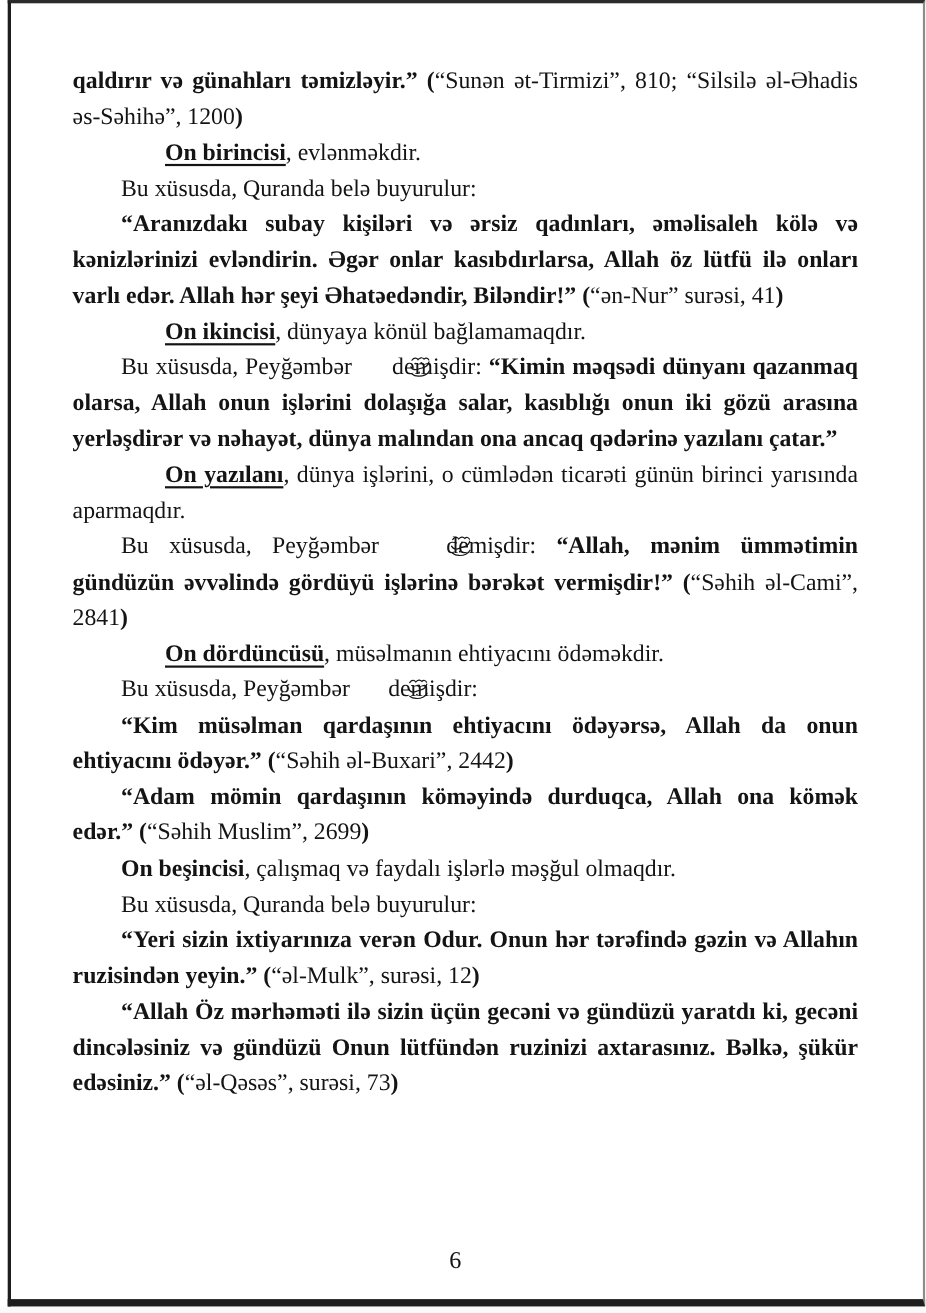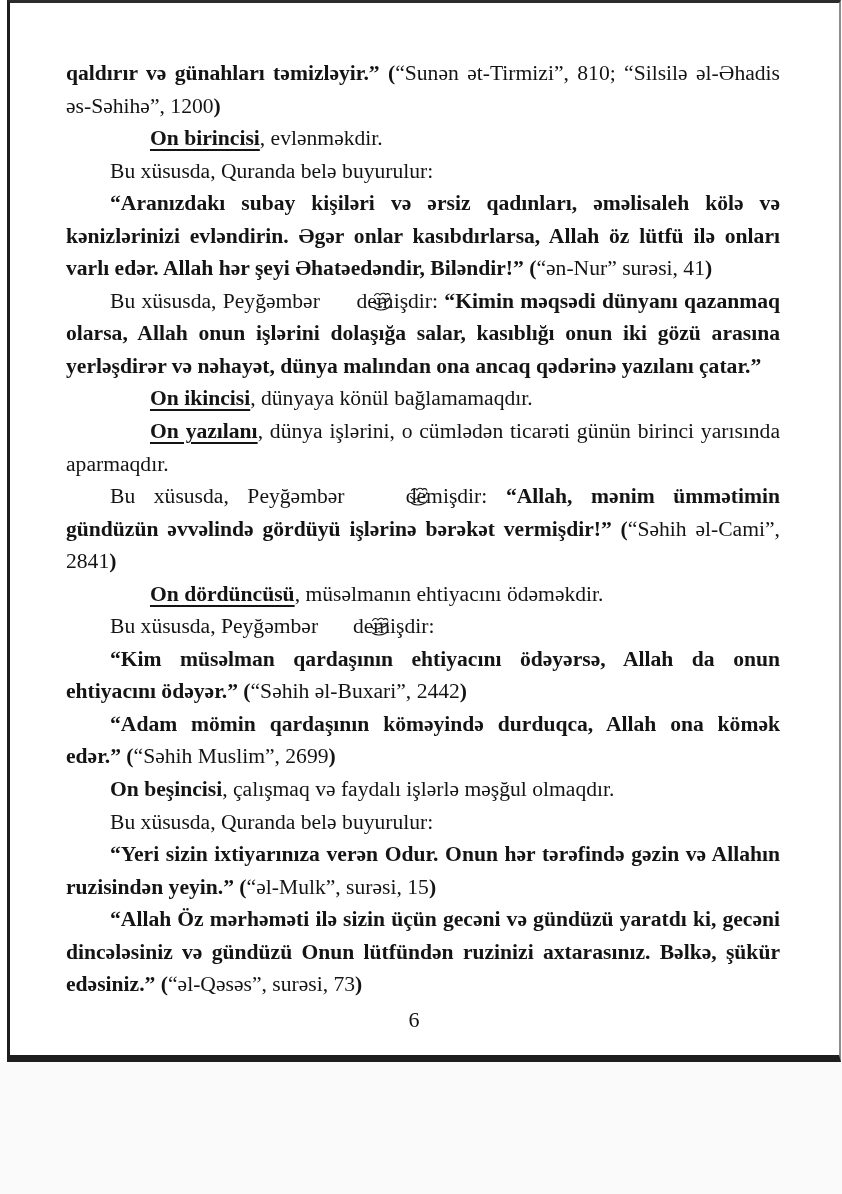--- a/index.html
+++ b/index.html
@@ -3,21 +3,21 @@
 <meta charset="utf-8">
 <style>
   html, body {
     margin: 0;
     padding: 0;
     background: #fafafa;
   }
   .canvas {
     position: relative;
     width: 842px;
-    height: 1062px;
+    height: 1188px;
     background: #ffffff;
     overflow: hidden;
     font-family: "Liberation Serif", "DejaVu Serif", serif;
   }
   .page-frame {
     position: absolute;
     top: 0;
     left: 7px;
     right: 1px;
     bottom: 0;
@@ -75,31 +75,31 @@
 </head>
 <body>
 
 <div class="canvas">
   <div class="page-frame"></div>
   <div class="text-block">
       <p class="para"><span class="s-b">qaldırır və günahları təmizləyir.” (</span><span class="s-r">“Sunən ət-Tirmizi”, 810; “Silsilə əl-Əhadis əs-Səhihə”, 1200</span><span class="s-b">)</span></p>
       <p class="para indent"><span class="s-bu">On birincisi</span><span class="s-r">, evlənməkdir.</span></p>
       <p class="para indent"><span class="s-r">Bu xüsusda, Quranda belə buyurulur:</span></p>
       <p class="para indent"><span class="s-b">“Aranızdakı subay kişiləri və ərsiz qadınları, əməlisaleh kölə və kənizlərinizi evləndirin. Əgər onlar kasıbdırlarsa, Allah öz lütfü ilə onları varlı edər. Allah </span><span class="s-bi">hər şeyi</span><span class="s-b"> Əhatəedəndir, Biləndir!” (</span><span class="s-r">“ən-Nur” surəsi, 41</span><span class="s-b">)</span></p>
+      <p class="para indent"><span class="s-bu">On ikincisi</span><span class="s-r">, dünyaya könül bağlamamaqdır.</span></p>
       <p class="para indent"><span class="s-r">Bu xüsusda, Peyğəmbər </span><span class="pbuh" role="img">
     <svg width="22" height="24" viewBox="0 0 22 24" fill="none" stroke="#161616" stroke-width="1.1" stroke-linecap="round">
       <path d="M3.5 6.5 C5.5 3.5 8 4.5 9 6 C10.5 4 13 3.5 14.5 5.5 C16 4 18 4.5 18.8 6.2"></path>
       <path d="M2.5 12.5 C4 15 7 15.5 9.5 14.5 C12.5 13.3 14.5 13.5 16.5 12 C17.8 11 18.8 9.5 19 8"></path>
       <path d="M3.5 19 C6.5 21.5 12 21.5 15.5 19.8 C17.2 19 18.5 17.8 19.2 16.2"></path>
       <circle cx="6.5" cy="9.5" r="0.8" fill="#161616" stroke="none"></circle>
       <circle cx="12" cy="9" r="0.8" fill="#161616" stroke="none"></circle>
       <circle cx="10" cy="17.5" r="0.8" fill="#161616" stroke="none"></circle>
     </svg>
   </span><span class="s-r"> demişdir: </span><span class="s-b">“Kimin məqsədi dünyanı qazanmaq olarsa, Allah onun işlərini dolaşığa salar, kasıblığı onun iki gözü arasına yerləşdirər və nəhayət, dünya malından ona ancaq qədərinə yazılanı çatar.”</span></p>
-      <p class="para indent"><span class="s-bu">On ikincisi</span><span class="s-r">, dünyaya könül bağlamamaqdır.</span></p>
       <p class="para indent"><span class="s-bu">On yazılanı</span><span class="s-r">, dünya işlərini, o cümlədən ticarəti günün birinci yarısında aparmaqdır.</span></p>
       <p class="para indent"><span class="s-r">Bu xüsusda, Peyğəmbər </span><span class="pbuh" role="img">
     <svg width="22" height="24" viewBox="0 0 22 24" fill="none" stroke="#161616" stroke-width="1.1" stroke-linecap="round">
       <path d="M3.5 6.5 C5.5 3.5 8 4.5 9 6 C10.5 4 13 3.5 14.5 5.5 C16 4 18 4.5 18.8 6.2"></path>
       <path d="M2.5 12.5 C4 15 7 15.5 9.5 14.5 C12.5 13.3 14.5 13.5 16.5 12 C17.8 11 18.8 9.5 19 8"></path>
       <path d="M3.5 19 C6.5 21.5 12 21.5 15.5 19.8 C17.2 19 18.5 17.8 19.2 16.2"></path>
       <circle cx="6.5" cy="9.5" r="0.8" fill="#161616" stroke="none"></circle>
       <circle cx="12" cy="9" r="0.8" fill="#161616" stroke="none"></circle>
       <circle cx="10" cy="17.5" r="0.8" fill="#161616" stroke="none"></circle>
     </svg>
@@ -112,17 +112,17 @@
       <path d="M3.5 19 C6.5 21.5 12 21.5 15.5 19.8 C17.2 19 18.5 17.8 19.2 16.2"></path>
       <circle cx="6.5" cy="9.5" r="0.8" fill="#161616" stroke="none"></circle>
       <circle cx="12" cy="9" r="0.8" fill="#161616" stroke="none"></circle>
       <circle cx="10" cy="17.5" r="0.8" fill="#161616" stroke="none"></circle>
     </svg>
   </span><span class="s-r"> demişdir:</span></p>
       <p class="para indent"><span class="s-b">“Kim müsəlman qardaşının ehtiyacını ödəyərsə, Allah da onun ehtiyacını ödəyər.” (</span><span class="s-r">“Səhih əl-Buxari”, 2442</span><span class="s-b">)</span></p>
       <p class="para indent"><span class="s-b">“Adam mömin qardaşının köməyində durduqca, Allah ona kömək edər.” (</span><span class="s-r">“Səhih Muslim”, 2699</span><span class="s-b">)</span></p>
       <p class="para indent"><span class="s-b">On beşincisi</span><span class="s-r">, çalışmaq və faydalı işlərlə məşğul olmaqdır.</span></p>
       <p class="para indent"><span class="s-r">Bu xüsusda, Quranda belə buyurulur:</span></p>
-      <p class="para indent"><span class="s-b">“Yeri sizin ixtiyarınıza verən Odur. Onun hər tərəfində gəzin və Allahın ruzisindən yeyin.” (</span><span class="s-r">“əl-Mulk”, surəsi, 15</span><span class="s-b">)</span></p>
+      <p class="para indent"><span class="s-b">“Yeri sizin ixtiyarınıza verən Odur. Onun hər tərəfində gəzin və Allahın ruzisindən yeyin.” (</span><span class="s-r">“əl-Mulk”, surəsi, 12</span><span class="s-b">)</span></p>
       <p class="para indent"><span class="s-b">“</span><span class="s-bi">Allah</span><span class="s-b"> Öz mərhəməti ilə sizin üçün gecəni və gündüzü yaratdı ki, gecəni dincələsiniz və </span><span class="s-bi">gündüzü</span><span class="s-b"> Onun lütfündən </span><span class="s-bi">ruzinizi</span><span class="s-b"> axtarasınız. Bəlkə, şükür edəsiniz.” (</span><span class="s-r">“əl-Qəsəs”, surəsi, 73</span><span class="s-b">)</span></p>
     </div>
   <div class="page-number">6</div>
 </div>
 
 </body></html>

